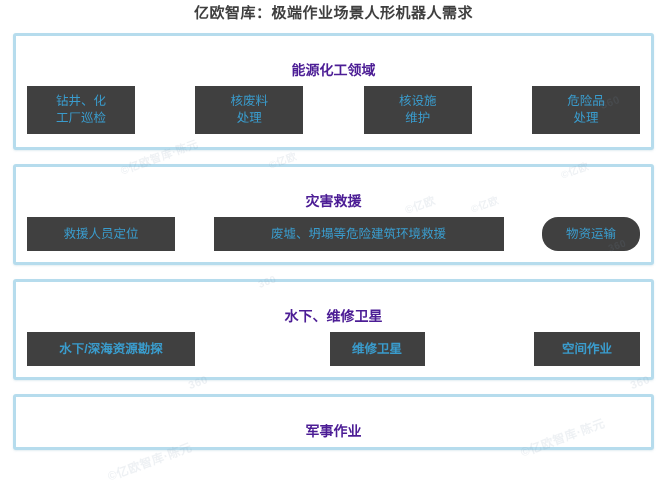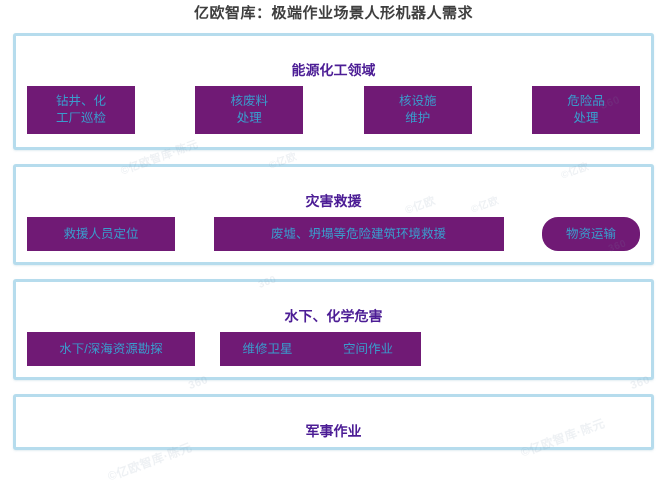--- a/index.html
+++ b/index.html
@@ -60,21 +60,21 @@
   }
 
   .chip-row {
     display: flex;
     align-items: stretch;
     padding: 0 11px 11px 11px;
     box-sizing: border-box;
   }
 
   .chip {
-    background: #701a75;
+    background: #404040;
     color: #3a9ccd;
     font-size: 12.5px;
     line-height: 17px;
     display: flex;
     align-items: center;
     justify-content: center;
     text-align: center;
     box-sizing: border-box;
     padding: 5px 4px;
     white-space: pre-line;
@@ -86,21 +86,21 @@
   .card-1 .chip { width: 108px; height: 48px; }
 
   
   .card-2 .chip-row { justify-content: space-between; }
   .card-2 .chip { height: 34px; }
   .card-2 .chip-0 { width: 148px; }
   .card-2 .chip-1 { width: 290px; }
   .card-2 .chip-2 { width: 98px; border-radius: 16px; }
 
   
-  .card-3 .chip-row { justify-content: flex-start; }
+  .card-3 .chip-row { justify-content: space-between; font-weight: bold; }
   .card-3 .chip { height: 34px; }
   .card-3 .chip-0 { width: 168px; }
   .card-3 .chip-1 { width: 95px; margin-left: 25px; }
   .card-3 .chip-2 { width: 106px; }
 
   
   .card-4 .chip-row { justify-content: space-between; padding-bottom: 15px; padding-top: 4px; }
   .card-4 .chip { width: 98px; height: 38px; }
 
   
@@ -152,21 +152,21 @@
   <section class="section-card card-2">
     <div class="section-title">灾害救援</div>
     <div class="chip-row">
       <div class="chip chip-0">救援人员定位</div>
       <div class="chip chip-1">废墟、坍塌等危险建筑环境救援</div>
       <div class="chip chip-2">物资运输</div>
     </div>
   </section>
 
   <section class="section-card card-3">
-    <div class="section-title">水下、化学危害</div>
+    <div class="section-title">水下、维修卫星</div>
     <div class="chip-row">
       <div class="chip chip-0">水下/深海资源勘探</div>
       <div class="chip chip-1">维修卫星</div>
       <div class="chip chip-2">空间作业</div>
     </div>
   </section>
 
   <section class="section-card card-4">
     <div class="section-title">军事作业</div>
   </section>

